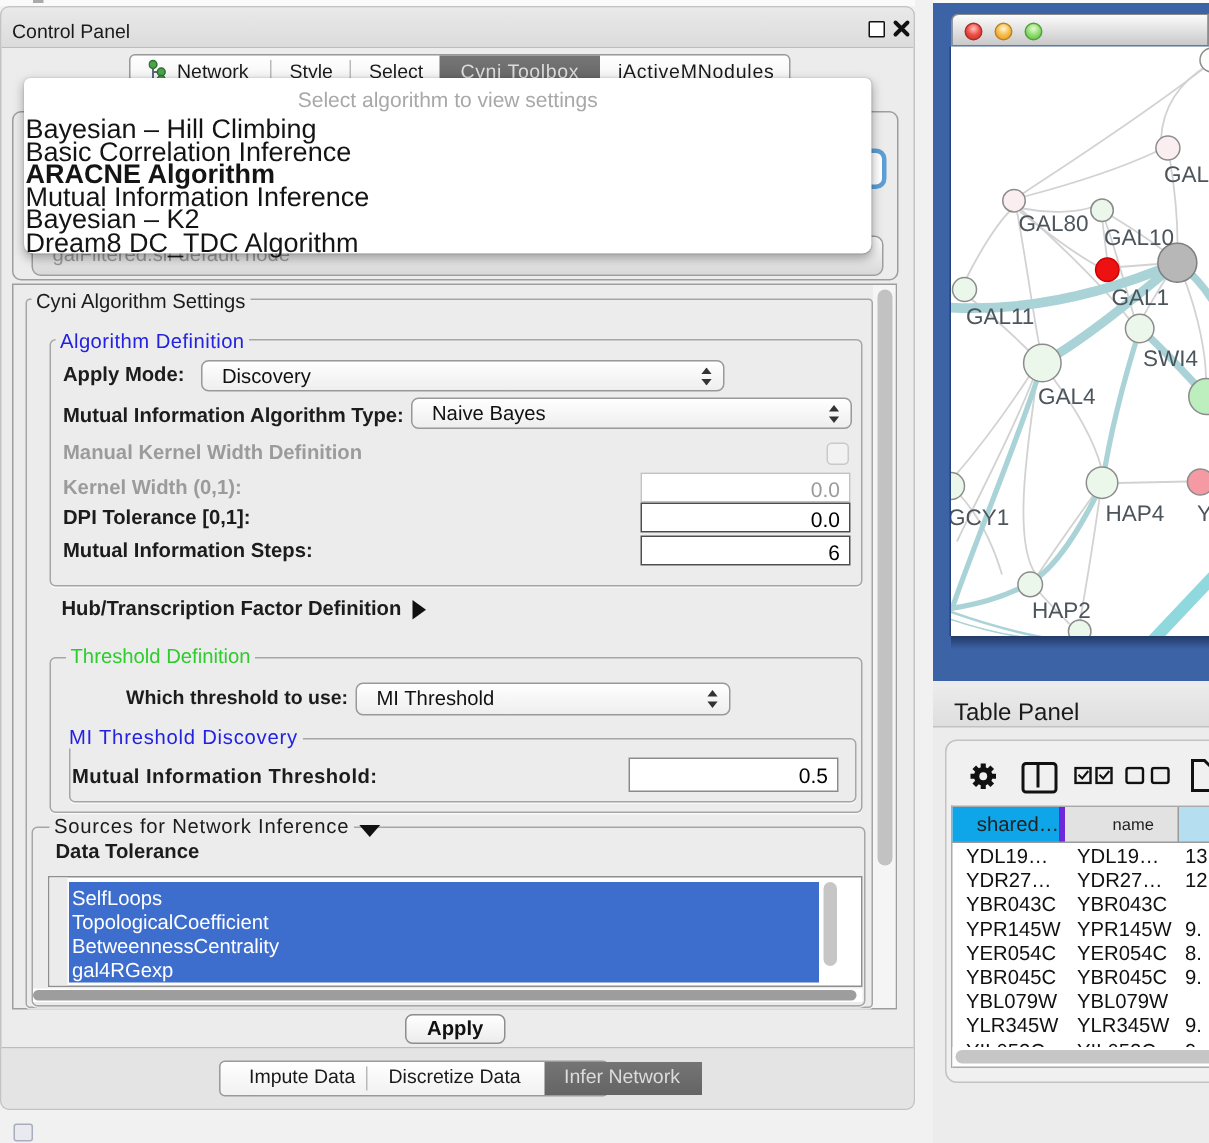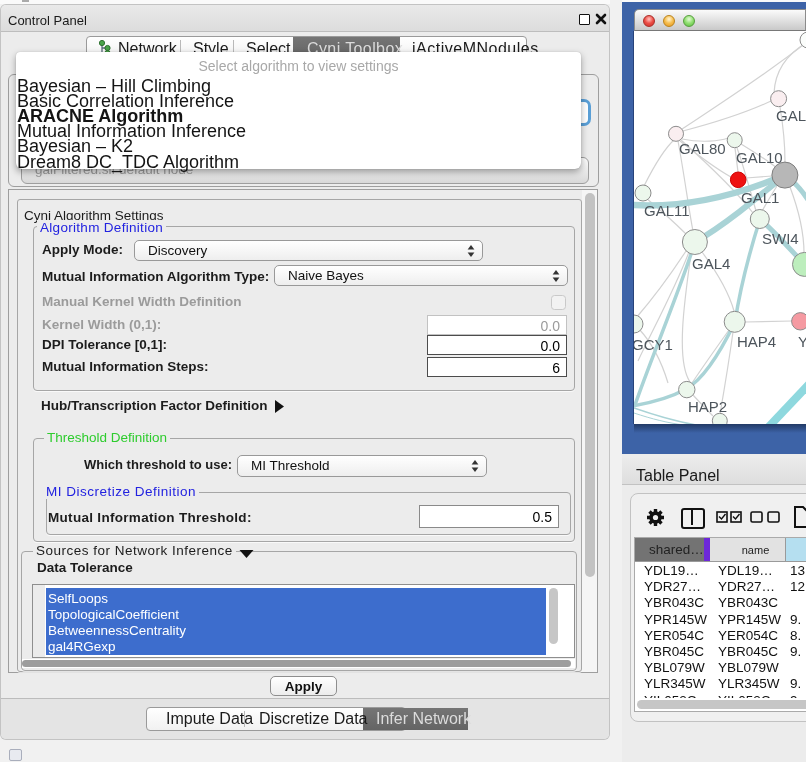--- a/index.html
+++ b/index.html
@@ -11,21 +11,21 @@
 .grp{position:absolute;border:1px solid #a6a6a6;border-radius:4px;box-shadow:0 1px 0 rgba(255,255,255,.7), inset 0 0 0 0 #fff}
 .gt{position:absolute;top:-8px;font-size:13.5px;background:#ececec;padding:0 3px;white-space:nowrap}
 .combo{position:absolute;background:linear-gradient(#ffffff,#eeeeee);border:1px solid #999;border-radius:5px;box-sizing:border-box}
 .combo .tx{position:absolute;left:13px;top:2px;font-size:13.5px;color:#111;white-space:nowrap}
 .arr{position:absolute;right:7px;top:50%;margin-top:-6px;width:8px;height:12px}
 .fld{position:absolute;background:#fff;border:1px solid #4c4c4c;box-sizing:border-box;font-size:14px;color:#000;text-align:right}
 .fld span{position:absolute;right:6px;top:2px}
 .seg{position:absolute;background:linear-gradient(#ffffff,#f1f1f1);border:1px solid #9a9a9a;border-radius:4px;box-sizing:border-box}
 .seg .sep{position:absolute;top:3px;bottom:3px;width:1px;background:#b9b9b9}
 .seg .dk{position:absolute;top:0;bottom:0;background:linear-gradient(#757575,#646464)}
-.seg .t{position:absolute;font-size:16px;color:#1a1a1a;white-space:nowrap}
+.seg .t{position:absolute;font-size:13px;color:#1a1a1a;white-space:nowrap}
 .popitem{position:absolute;left:17px;font-size:18px;color:#141414;white-space:nowrap}
 </style>
 </head>
 <body>
 
 <div class="abs" style="left:0;top:0;width:806px;height:4px;background:#fafafa"></div>
 
 <div class="abs" style="left:22px;top:0;width:7px;height:2px;background:#aaa"></div>
 
 <div class="abs" id="cpwin" style="left:1px;top:5px;width:608px;height:734px;background:#ececec;border-radius:5px;box-shadow:0 0 0 1px #c3c3c3"></div>
@@ -62,21 +62,21 @@
 <div class="combo" style="left:21px;top:157px;width:568px;height:27px;border-radius:6px;background:linear-gradient(#fdfdfd,#d8d8d8);border-color:#9e9e9e">
   <div class="tx" style="top:4px;font-size:13.5px;color:#9a9a9a">galFiltered.sif default node</div>
 </div>
 
 <div class="abs" style="left:8px;top:189px;width:590px;height:484px;border:1px solid #9e9e9e;box-sizing:border-box"></div>
 
 <div class="abs" style="left:582px;top:190px;width:15px;height:482px;background:#f5f5f5"></div>
 <div class="abs" style="left:584.5px;top:193px;width:10px;height:384px;background:#c2c2c2;border-radius:5px"></div>
 
 <div class="grp" style="left:17px;top:199px;width:563px;height:471px;border-radius:3px"></div>
-<div class="gt" style="left:21px;top:208px;color:#1c1c1c">Cyni Algorithm Settings</div>
+<div class="gt" style="left:21px;top:193px;color:#1c1c1c">Cyni Algorithm Settings</div>
 
 <div class="grp" style="left:33px;top:226px;width:540px;height:163px"></div>
 <div class="gt" style="left:37px;top:220px;color:#2222e0;letter-spacing:0.3px">Algorithm Definition</div>
 
 <div class="lbl" style="left:42px;top:242px">Apply Mode:</div>
 <div class="combo" style="left:134px;top:240px;width:349px;height:21px">
   <div class="tx">Discovery</div>
   <svg class="arr" viewBox="0 0 8 12">
       <path d="M4 0 L7.4 4.4 L0.6 4.4 Z" fill="#333"></path>
       <path d="M4 12 L7.4 7.6 L0.6 7.6 Z" fill="#333"></path>
@@ -121,21 +121,21 @@
 <div class="lbl" style="left:84px;top:457px;font-size:13px">Which threshold to use:</div>
 <div class="combo" style="left:237px;top:455px;width:250px;height:22px">
   <div class="tx">MI Threshold</div>
   <svg class="arr" viewBox="0 0 8 12">
       <path d="M4 0 L7.4 4.4 L0.6 4.4 Z" fill="#333"></path>
       <path d="M4 12 L7.4 7.6 L0.6 7.6 Z" fill="#333"></path>
     </svg>
 </div>
 
 <div class="grp" style="left:46px;top:492px;width:523px;height:41px"></div>
-<div class="gt" style="left:43px;top:484px;color:#2222e0;letter-spacing:0.5px">MI Discretize Definition</div>
+<div class="gt" style="left:43px;top:484px;color:#2222e0;letter-spacing:0.5px">MI Threshold Discovery</div>
 <div class="lbl" style="left:48px;top:510px;letter-spacing:0.3px">Mutual Information Threshold:</div>
 <div class="fld" style="left:419px;top:505px;width:140px;height:23px;border-color:#8a8a8a">
     <span style="top:3px">0.5</span>
   </div>
 
 <div class="grp" style="left:21px;top:551px;width:554px;height:118px"></div>
 <div class="gt" style="left:33px;top:543px;color:#1c1c1c;font-weight:normal;letter-spacing:0.5px">Sources for Network Inference</div>
 <svg class="abs" style="left:239px;top:549px" width="15" height="10" viewBox="0 0 15 10">
     <path d="M0.5 1 L14.5 1 L7.5 9 Z" fill="#111"></path>
   </svg>
@@ -286,21 +286,21 @@
 <svg class="abs" style="left:750px;top:511px" width="32" height="12" viewBox="0 0 32 12">
   <rect x="1" y="1" width="11" height="10" rx="1.5" fill="none" stroke="#111" stroke-width="1.6"></rect>
   <rect x="18" y="1" width="11" height="10" rx="1.5" fill="none" stroke="#111" stroke-width="1.6"></rect>
 </svg>
 <svg class="abs" style="left:793px;top:505px" width="16" height="24" viewBox="0 0 16 24">
   <path d="M2 2 L10 2 L15 7 L15 22 L2 22 Z" fill="none" stroke="#111" stroke-width="2"></path>
 </svg>
 
 <div class="abs" style="left:634px;top:537px;width:172px;height:175px;background:#fff;border:1px solid #aaa;border-right:none;box-sizing:border-box;overflow:hidden"></div>
 
-<div class="abs" style="left:635px;top:538px;width:75px;height:24px;background:#737373;border-right:6px solid #6d28d9;box-sizing:border-box;text-align:left"><span style="font-size:13.5px;line-height:24px;color:#222;padding-left:14px">shared…</span></div>
+<div class="abs" style="left:635px;top:538px;width:75px;height:24px;background:#0ea5e9;border-right:4px solid #6d28d9;box-sizing:border-box;text-align:right"><span style="font-size:13.5px;line-height:24px;color:#222;padding-left:14px">shared…</span></div>
 <div class="abs" style="left:710px;top:538px;width:76px;height:24px;background:#e2e2e2;border-right:1px solid #9a9a9a;box-sizing:border-box;text-align:center"><span style="font-size:11px;line-height:24px;color:#222;padding-left:16px">name</span></div>
 <div class="abs" style="left:786px;top:538px;width:20px;height:24px;background:#b5dff0"></div>
 <div class="abs" style="left:635px;top:561px;width:171px;height:1px;background:#9a9a9a"></div>
 
 <div class="abs" style="left:644px;top:563px;width:70px;font-size:13.5px;color:#111;line-height:16.2px;white-space:nowrap">YDL19…<br>YDR27…<br>YBR043C<br>YPR145W<br>YER054C<br>YBR045C<br>YBL079W<br>YLR345W<br>YIL052C</div>
 <div class="abs" style="left:718px;top:563px;width:70px;font-size:13.5px;color:#111;line-height:16.2px;white-space:nowrap">YDL19…<br>YDR27…<br>YBR043C<br>YPR145W<br>YER054C<br>YBR045C<br>YBL079W<br>YLR345W<br>YIL052C</div>
 <div class="abs" style="left:790px;top:563px;width:30px;font-size:13.5px;color:#111;line-height:16.2px;white-space:nowrap">13<br>12<br>&nbsp;<br>9.<br>8.<br>9.<br>&nbsp;<br>9.<br>9.</div>
 
 <div class="abs" style="left:635px;top:698px;width:171px;height:14px;background:#fff"></div>
 <div class="abs" style="left:637px;top:700px;width:169px;height:9px;background:#c6c6c6;border-radius:4.5px 0 0 4.5px"></div>

